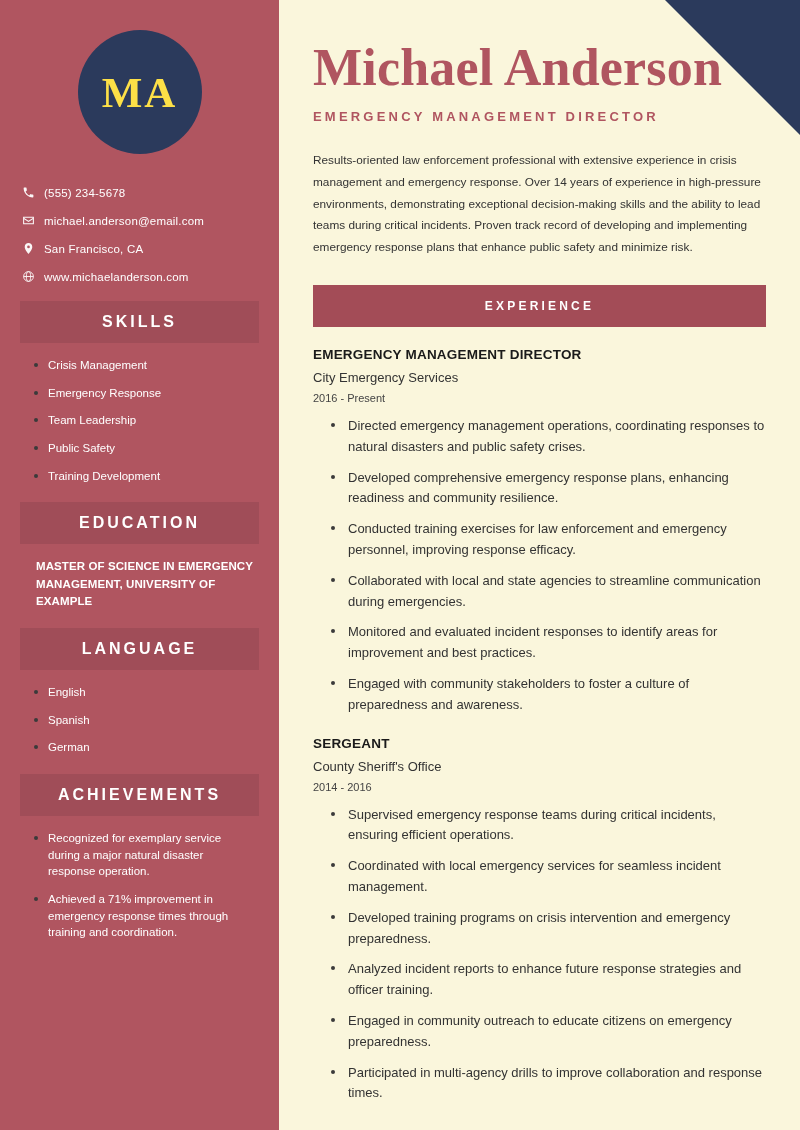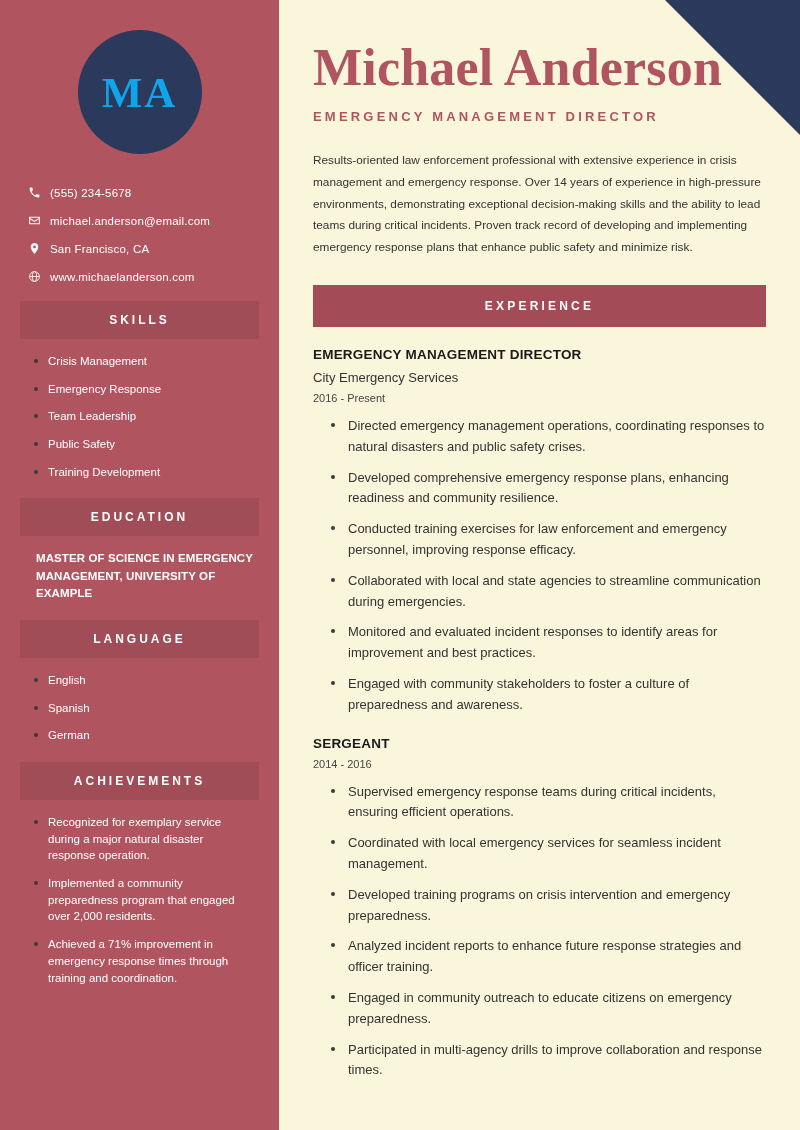--- a/index.html
+++ b/index.html
@@ -39,30 +39,30 @@
     padding-top: 30px;
   }
   .avatar {
     width: 124px;
     height: 124px;
     border-radius: 50%;
     background: #2b3a5c;
     display: flex;
     align-items: center;
     justify-content: center;
-    color: #0ea5e9;
+    color: #fde047;
     font-size: 43px;
     letter-spacing: 2px;
     font-weight: bold;
     font-family: "Liberation Serif", serif;
   }
 
   .contact-list {
     margin-top: 32px;
-    padding: 0 28px;
+    padding: 0 22px;
   }
   .contact-row {
     display: flex;
     align-items: center;
     margin-bottom: 15px;
     font-size: 11.5px;
     color: #ffffff;
   }
   .contact-icon {
     width: 22px;
@@ -73,21 +73,21 @@
     opacity: 0.95;
   }
   .contact-icon svg { display: block; }
   .contact-text {
     letter-spacing: 0.2px;
   }
 
   .section-title {
     background: #a04d58;
     text-align: center;
-    font-size: 12px;
+    font-size: 16px;
     font-weight: bold;
     letter-spacing: 3px;
     padding: 12px 0;
     margin: 18px 0 14px 0;
     color: #ffffff;
   }
 
   .bullet-list {
     list-style: none;
     margin: 0;
@@ -277,21 +277,20 @@
       <div class="section-title">LANGUAGE</div>
       <ul class="bullet-list">
         <li>English</li>
         <li>Spanish</li>
         <li>German</li>
       </ul>
 
       <div class="section-title">ACHIEVEMENTS</div>
       <ul class="bullet-list">
         <li>Recognized for exemplary service during a major natural disaster response operation.</li>
-        <li>Implemented a community preparedness program that engaged over 2,000 residents.</li>
         <li>Achieved a 71% improvement in emergency response times through training and coordination.</li>
       </ul>
     </div>
   </aside>
 
   <main class="main">
     <div class="corner-triangle"></div>
 
     <h1 class="name">Michael Anderson</h1>
     <div class="job-title">EMERGENCY MANAGEMENT DIRECTOR</div>
@@ -308,20 +307,21 @@
         <li>Developed comprehensive emergency response plans, enhancing readiness and community resilience.</li>
         <li>Conducted training exercises for law enforcement and emergency personnel, improving response efficacy.</li>
         <li>Collaborated with local and state agencies to streamline communication during emergencies.</li>
         <li>Monitored and evaluated incident responses to identify areas for improvement and best practices.</li>
         <li>Engaged with community stakeholders to foster a culture of preparedness and awareness.</li>
       </ul>
     </div>
 
     <div class="job-block">
       <div class="job-role">SERGEANT</div>
+      <div class="job-company">County Sheriff's Office</div>
       <div class="job-dates">2014 - 2016</div>
       <ul class="job-points">
         <li>Supervised emergency response teams during critical incidents, ensuring efficient operations.</li>
         <li>Coordinated with local emergency services for seamless incident management.</li>
         <li>Developed training programs on crisis intervention and emergency preparedness.</li>
         <li>Analyzed incident reports to enhance future response strategies and officer training.</li>
         <li>Engaged in community outreach to educate citizens on emergency preparedness.</li>
         <li>Participated in multi-agency drills to improve collaboration and response times.</li>
       </ul>
     </div>

